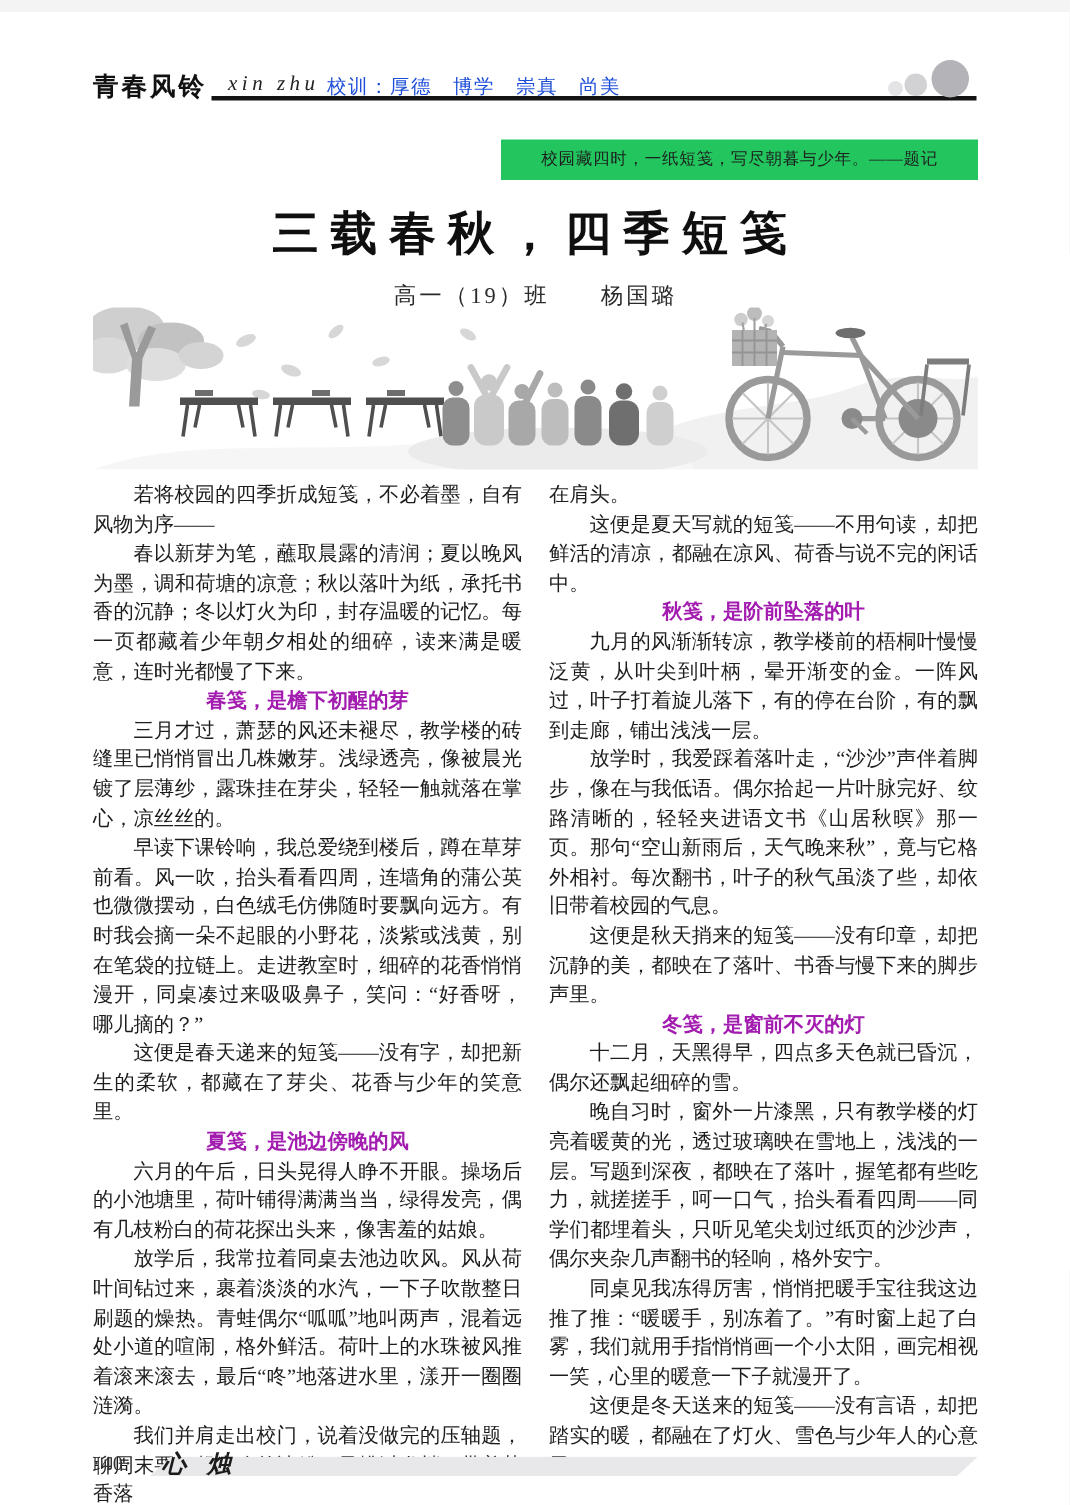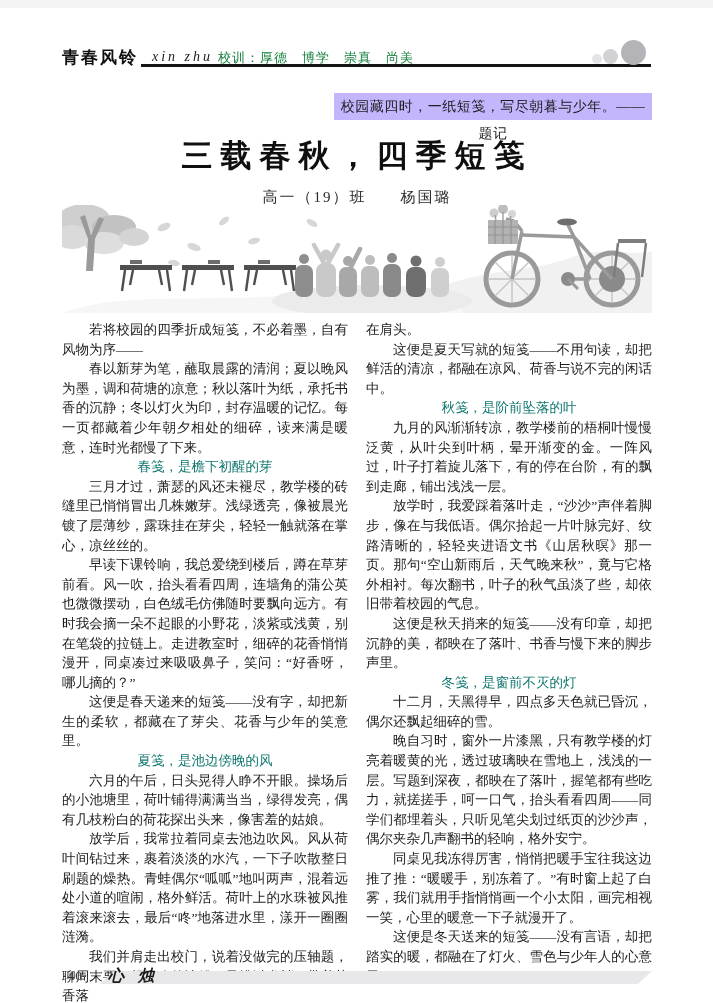--- a/index.html
+++ b/index.html
@@ -20,37 +20,37 @@
     position: absolute; left: 62px; top: 38px;
     font-family: "Liberation Sans", "DejaVu Sans", sans-serif;
     font-weight: bold; font-size: 17px; letter-spacing: 2px; color: #111;
   }
   .masthead-sub {
     position: absolute; left: 152px; top: 41px;
     font-style: italic; font-size: 14px; letter-spacing: 3px; color: #222;
   }
   .masthead-motto {
     position: absolute; left: 218px; top: 41px;
-    font-size: 13px; letter-spacing: 1px; color: #15803d; font-family: Liberation Serif, serif;
+    font-size: 13px; letter-spacing: 1px; color: #1d4ed8; font-family: Liberation Serif, serif;
   }
   .masthead-rule {
     position: absolute; left: 141px; top: 56px; width: 510px; height: 3px;
     background: #141414; z-index: 1;
   }
   .deco-circle { position: absolute; border-radius: 50%; z-index: 2; }
   .deco-circle.c1 { left: 592px; top: 46px; width: 10px; height: 10px; background: #e4e4e6; }
   .deco-circle.c2 { left: 603px; top: 41px; width: 15px; height: 15px; background: #d2d2d5; }
   .deco-circle.c3 { left: 621px; top: 32px; width: 25px; height: 25px; background: #b4b4b8; }
 
   
   .hero { position: absolute; left: 62px; top: 85px; width: 590px; height: 220px; }
   .epigraph {
     position: absolute; right: 0; top: 0; width: 318px; height: 27px;
-    background: #c4b5fd; text-align: center; line-height: 27px;
-    font-size: 14px; color: #1e1e1e; letter-spacing: 0.5px; z-index: 3;
+    background: #22c55e; text-align: center; line-height: 27px;
+    font-size: 11px; color: #1e1e1e; letter-spacing: 0.5px; z-index: 3;
   }
   .article-title {
     position: absolute; left: 0; top: 42px; width: 100%; text-align: center;
     font-size: 31px; font-weight: bold; letter-spacing: 8px; color: #0f0f0f; z-index: 3;
   }
   .article-byline {
     position: absolute; left: 0; top: 95px; width: 100%; text-align: center;
     font-size: 15px; letter-spacing: 2px; color: #2a2a2a; z-index: 3;
   }
   .hero-art { position: absolute; left: 0; bottom: 0; width: 590px; height: 108px; }
@@ -58,22 +58,22 @@
   
   .body-columns {
     position: absolute; left: 62px; top: 312px; width: 590px;
     display: flex; gap: 18px;
   }
   .col { width: 286px; font-size: 13.5px; line-height: 19.6px; text-align: justify; }
   .para { text-indent: 2em; }
   .para.cont { text-indent: 0; }
   .section-heading {
     font-family: "Liberation Sans", "DejaVu Sans", sans-serif;
-    font-weight: normal; font-size: 13.5px; text-align: center; text-indent: 0;
-    color: #0f766e;
+    font-weight: bold; font-size: 13.5px; text-align: center; text-indent: 0;
+    color: #a21caf;
   }
 
   
   .footer { position: absolute; left: 62px; top: 958px; width: 590px; height: 20px; }
   .page-number { position: absolute; left: 0; top: 2px; font-size: 13.5px; color: #333; letter-spacing: 1px; }
   .footer-bar {
     position: absolute; left: 38px; right: 0; top: 5px; height: 13px;
     background: #e8e8ea;
     clip-path: polygon(14px 0, 100% 0, calc(100% - 14px) 100%, 0 100%);
   }

